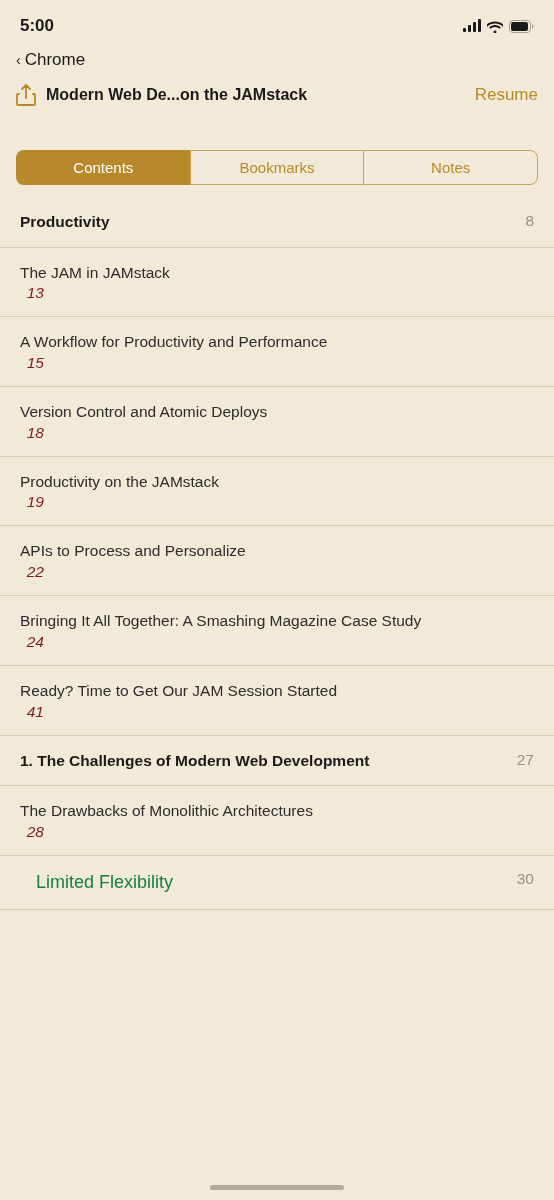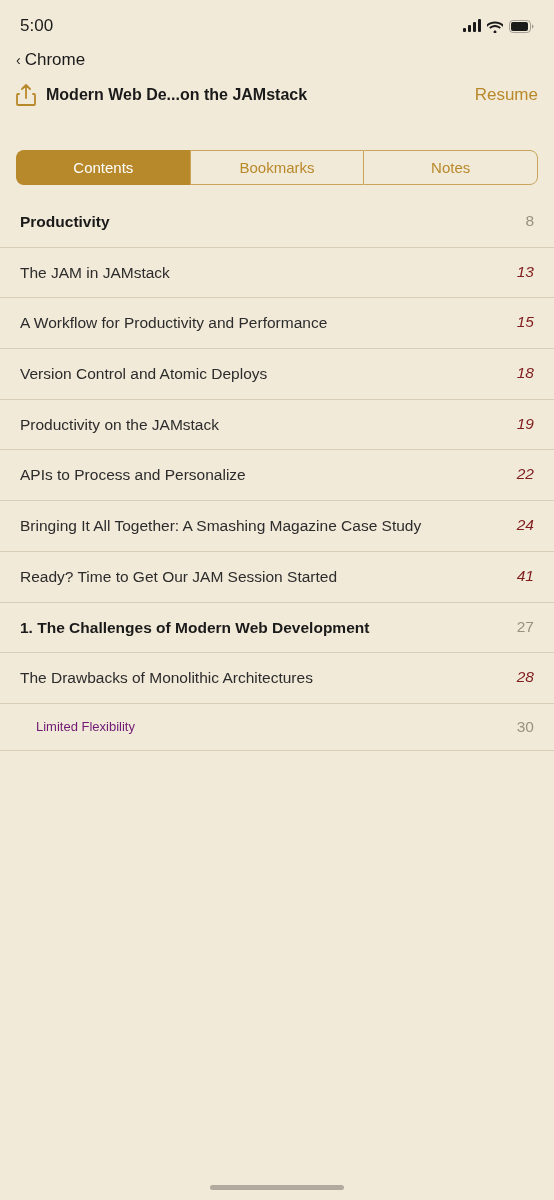--- a/index.html
+++ b/index.html
@@ -22,21 +22,21 @@
     .status-bar {
       display: flex;
       justify-content: space-between;
       align-items: center;
       padding: 12px 20px 4px 20px;
       height: 44px;
     }
 
     .status-time {
       font-size: 17px;
-      font-weight: 400;
+      font-weight: 700;
       color: #1a1a1a;
     }
 
     .status-icons {
       display: flex;
       align-items: center;
       gap: 6px;
     }
 
     .signal-bars {
@@ -155,20 +155,21 @@
       padding: 0;
     }
 
     .toc-item {
       display: flex;
       align-items: flex-start;
       justify-content: space-between;
       padding: 14px 20px;
       border-bottom: 1px solid #d9cdb8;
       cursor: pointer;
+      flex-direction: column;
     }
 
     .toc-item-title {
       font-size: 15.5px;
       color: #2c2c2c;
       flex: 1;
       padding-right: 12px;
       line-height: 1.4;
     }
 
@@ -211,22 +212,22 @@
     .toc-sub-item {
       display: flex;
       align-items: flex-start;
       justify-content: space-between;
       padding: 14px 20px 14px 36px;
       border-bottom: 1px solid #d9cdb8;
       cursor: pointer;
     }
 
     .toc-sub-item-title {
-      font-size: 13px;
-      color: #701a75;
+      font-size: 18px;
+      color: #15803d;
       flex: 1;
       padding-right: 12px;
       line-height: 1.4;
     }
 
     .toc-sub-item-page {
       font-size: 15.5px;
       color: #9a9080;
       min-width: 24px;
       text-align: right;

